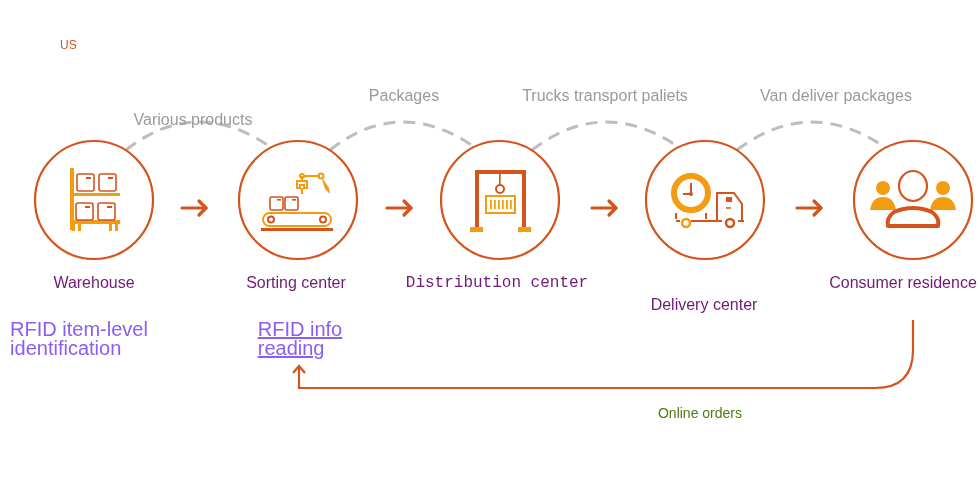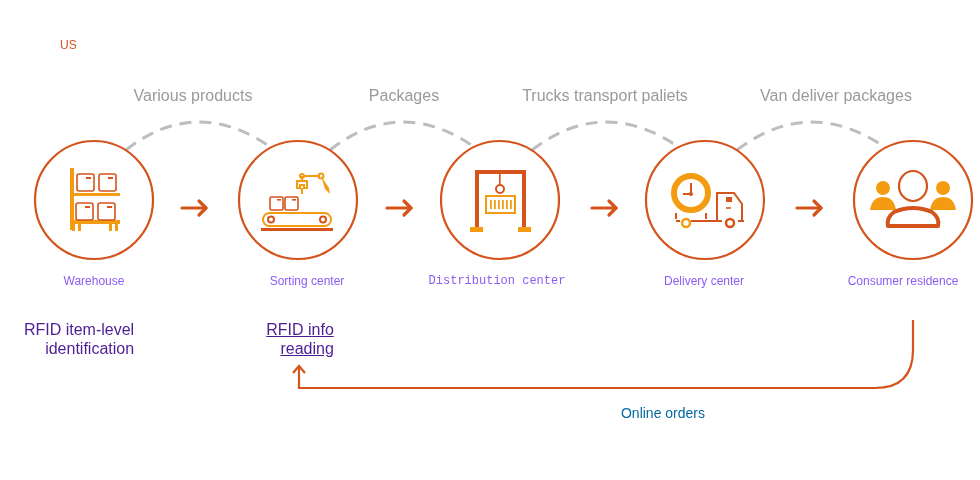--- a/index.html
+++ b/index.html
@@ -1,22 +1,22 @@
 <!DOCTYPE html>
 <html><head>
 <meta charset="utf-8">
 <style>
   html, body { margin:0; padding:0; background:#ffffff; }
   body { width:980px; height:480px; position:relative; overflow:hidden; font-family:"Liberation Sans", sans-serif; }
   .abs { position:absolute; }
   .region { left:60px; top:38px; font-size:12px; color:#d4541c; }
   .route-label { top:87px; font-size:16px; color:#9a9a9a; white-space:nowrap; transform:translateX(-50%); }
-  .node-label { top:274px; font-size:12px; color:#8b5cf6; white-space:nowrap; transform:translateX(-50%); }
-  .desc { top:320px; font-size:16px; color:#4c1d95; text-align:right; line-height:19px; transform:translateX(-50%); white-space:nowrap; }
-  .return-label { left:663px; top:405px; font-size:14px; color:#0369a1; transform:translateX(-50%); white-space:nowrap; }
+  .node-label { top:274px; font-size:16px; color:#701a75; white-space:nowrap; transform:translateX(-50%); }
+  .desc { top:320px; font-size:20px; color:#8b5cf6; text-align:left; line-height:19px; transform:translateX(-50%); white-space:nowrap; }
+  .return-label { left:700px; top:405px; font-size:14px; color:#4d7c0f; transform:translateX(-50%); white-space:nowrap; }
   svg.canvas { position:absolute; left:0; top:0; }
 </style>
 </head>
 <body>
 
 <div class="abs region">US</div>
 
 <svg class="canvas" width="980" height="480" viewBox="0 0 980 480">
 
   <g fill="none" stroke="#bdbdbd" stroke-width="3" stroke-dasharray="12 8">
@@ -145,29 +145,29 @@
         <polyline points="814,201 821,208 814,215"></polyline>
       </g>
   </g>
 
   <g fill="none" stroke="#d4541c" stroke-width="2.2">
     <path d="M913 320 V350 Q913 388 875 388 H299 V367"></path>
     <polyline points="293,373 299,366 305,373"></polyline>
   </g>
 </svg>
 
-<div class="abs route-label" style="left:193px;">Various products</div>
+<div class="abs route-label" style="left:193px;margin-top:24px;">Various products</div>
 <div class="abs route-label" style="left:404px;text-align:center;">Packages</div>
 <div class="abs route-label" style="left:605px;">Trucks transport paliets</div>
 <div class="abs route-label" style="left:836px;">Van deliver packages</div>
 
 <div class="abs node-label" style="left:94px;">Warehouse</div>
-<div class="abs node-label" style="left:307px;">Sorting center</div>
+<div class="abs node-label" style="left:296px;">Sorting center</div>
 <div class="abs node-label" style="left:497px;font-family:Liberation Mono, monospace;">Distribution center</div>
-<div class="abs node-label" style="left:704px;">Delivery center</div>
+<div class="abs node-label" style="left:704px;margin-top:22px;">Delivery center</div>
 <div class="abs node-label" style="left:903px;">Consumer residence</div>
 
 <div class="abs desc" style="left:79px;">
   <div>RFID item-level</div>
   <div>identification</div>
 </div>
 <div class="abs desc" style="left:300px;text-decoration:underline;">
   <div>RFID info</div>
   <div>reading</div>
 </div>

